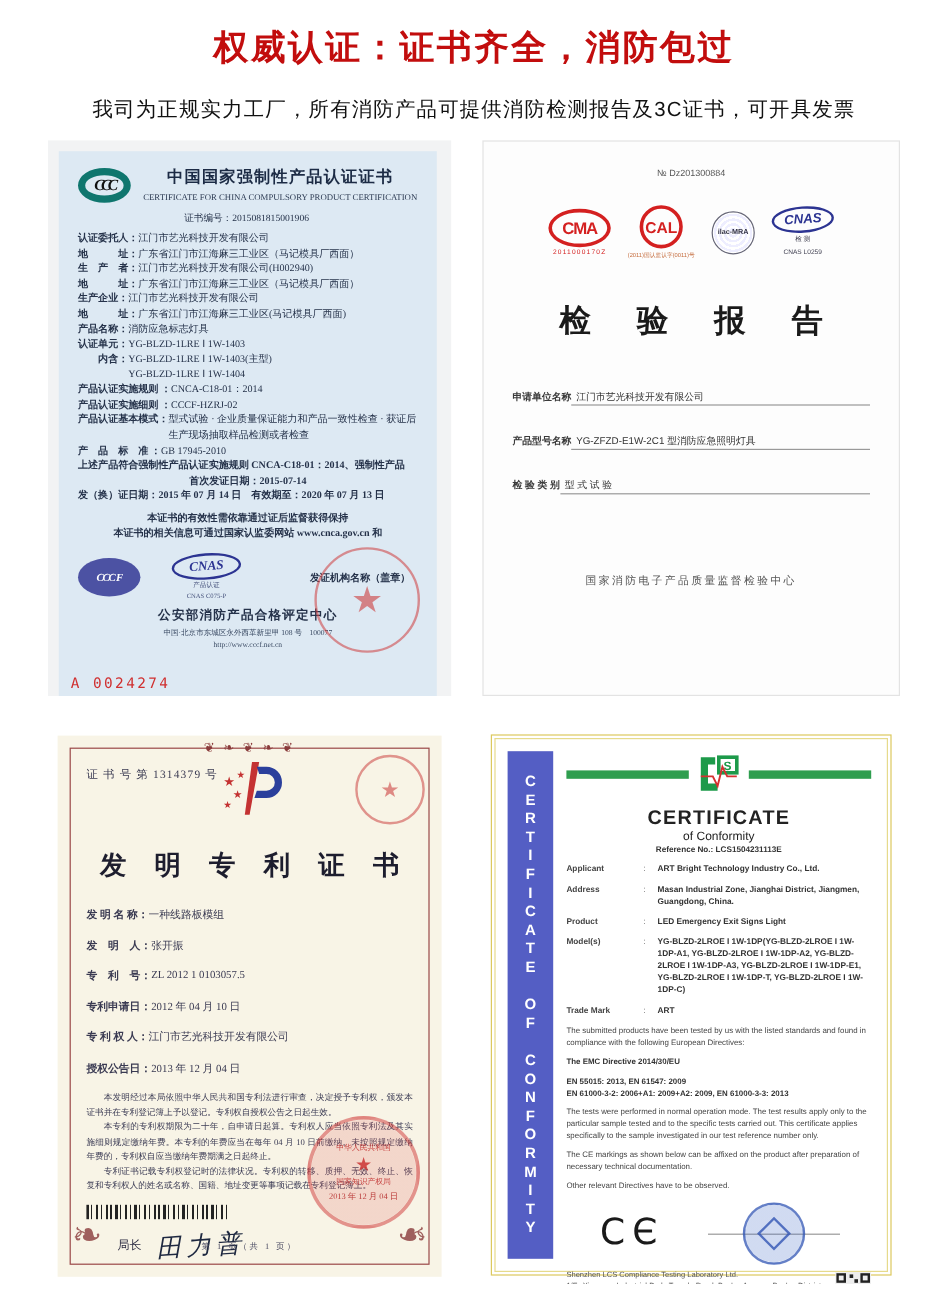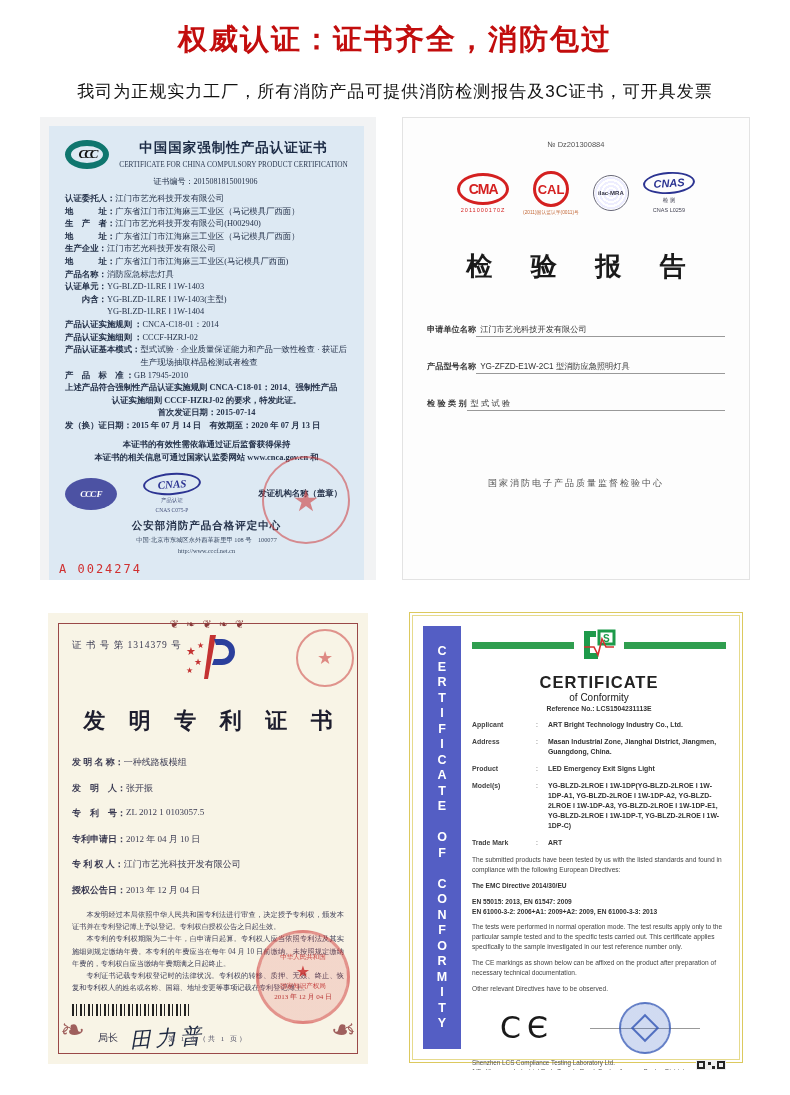--- a/index.html
+++ b/index.html
@@ -247,21 +247,20 @@
             <span class="flabel">产品认证基本模式：</span>
             <span class="fvalue">型式试验 · 企业质量保证能力和产品一致性检查 · 获证后生产现场抽取样品检测或者检查</span>
           </div>
 
           <div class="frow">
             <span class="flabel">产　品　标　准 ：</span>
             <span class="fvalue">GB 17945-2010</span>
           </div>
         </div>
       <div class="ccc-stmt">上述产品符合强制性产品认证实施规则 CNCA-C18-01：2014、强制性产品</div>
-      <div class="ccc-stmt center">认证实施细则 CCCF-HZRJ-02 的要求，特发此证。</div>
       <div class="ccc-stmt center">首次发证日期：2015-07-14</div>
       <div class="ccc-stmt">发（换）证日期：2015 年 07 月 14 日　有效期至：2020 年 07 月 13 日</div>
       <div class="ccc-validity">
 
       <div class="vline">本证书的有效性需依靠通过证后监督获得保持</div>
           <div class="vline">本证书的相关信息可通过国家认监委网站 www.cnca.gov.cn 和</div>
         </div>
       <div class="ccc-logos">
         <div class="cccf-oval">
           <span>CCC F</span>

